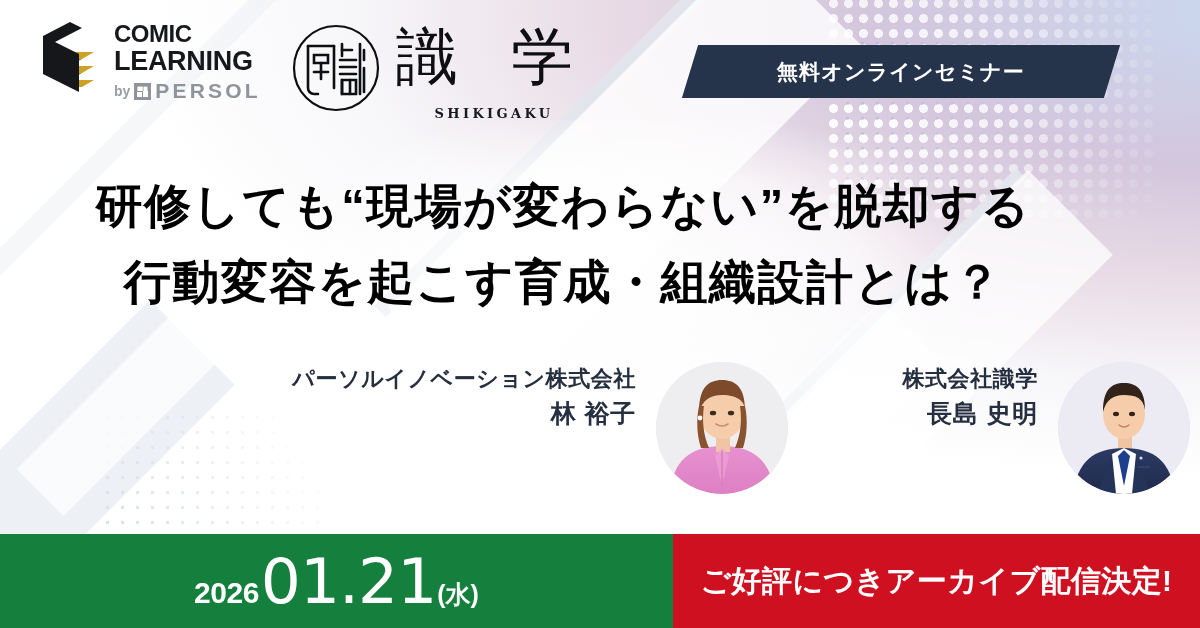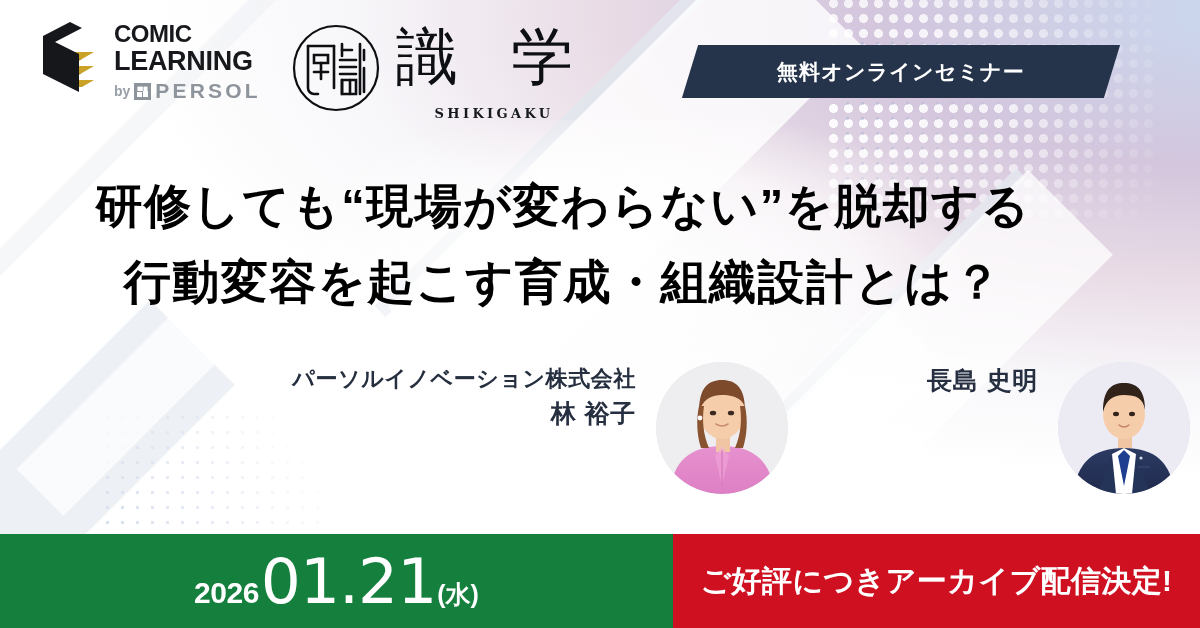--- a/index.html
+++ b/index.html
@@ -311,20 +311,21 @@
             <path d="M60 62 q6 4 12 0" stroke="#c98b73" stroke-width="1.6" fill="none" stroke-linecap="round"></path>
             <circle cx="44" cy="56" r="2.4" fill="#fafafa"></circle>
             <path d="M66 88 v36" stroke="#cf6fb4" stroke-width="1.6" opacity=".6"></path>
           </g>
         </svg>
       </div>
     </div>
 
     <div class="speaker speaker-b">
       <div class="sp-text">
+        <div class="sp-company">株式会社識学</div>
         <div class="sp-name">長島 史明</div>
       </div>
       <div class="avatar avatar-b">
         <svg viewBox="0 0 132 132" preserveAspectRatio="xMidYMid slice">
           <defs>
             <clipPath id="cB">
                 <circle cx="66" cy="66" r="66"></circle>
               </clipPath>
             <linearGradient id="suitG" x1="0" y1="0" x2="0" y2="1">
               <stop offset="0%" stop-color="#2c3a63"></stop>

